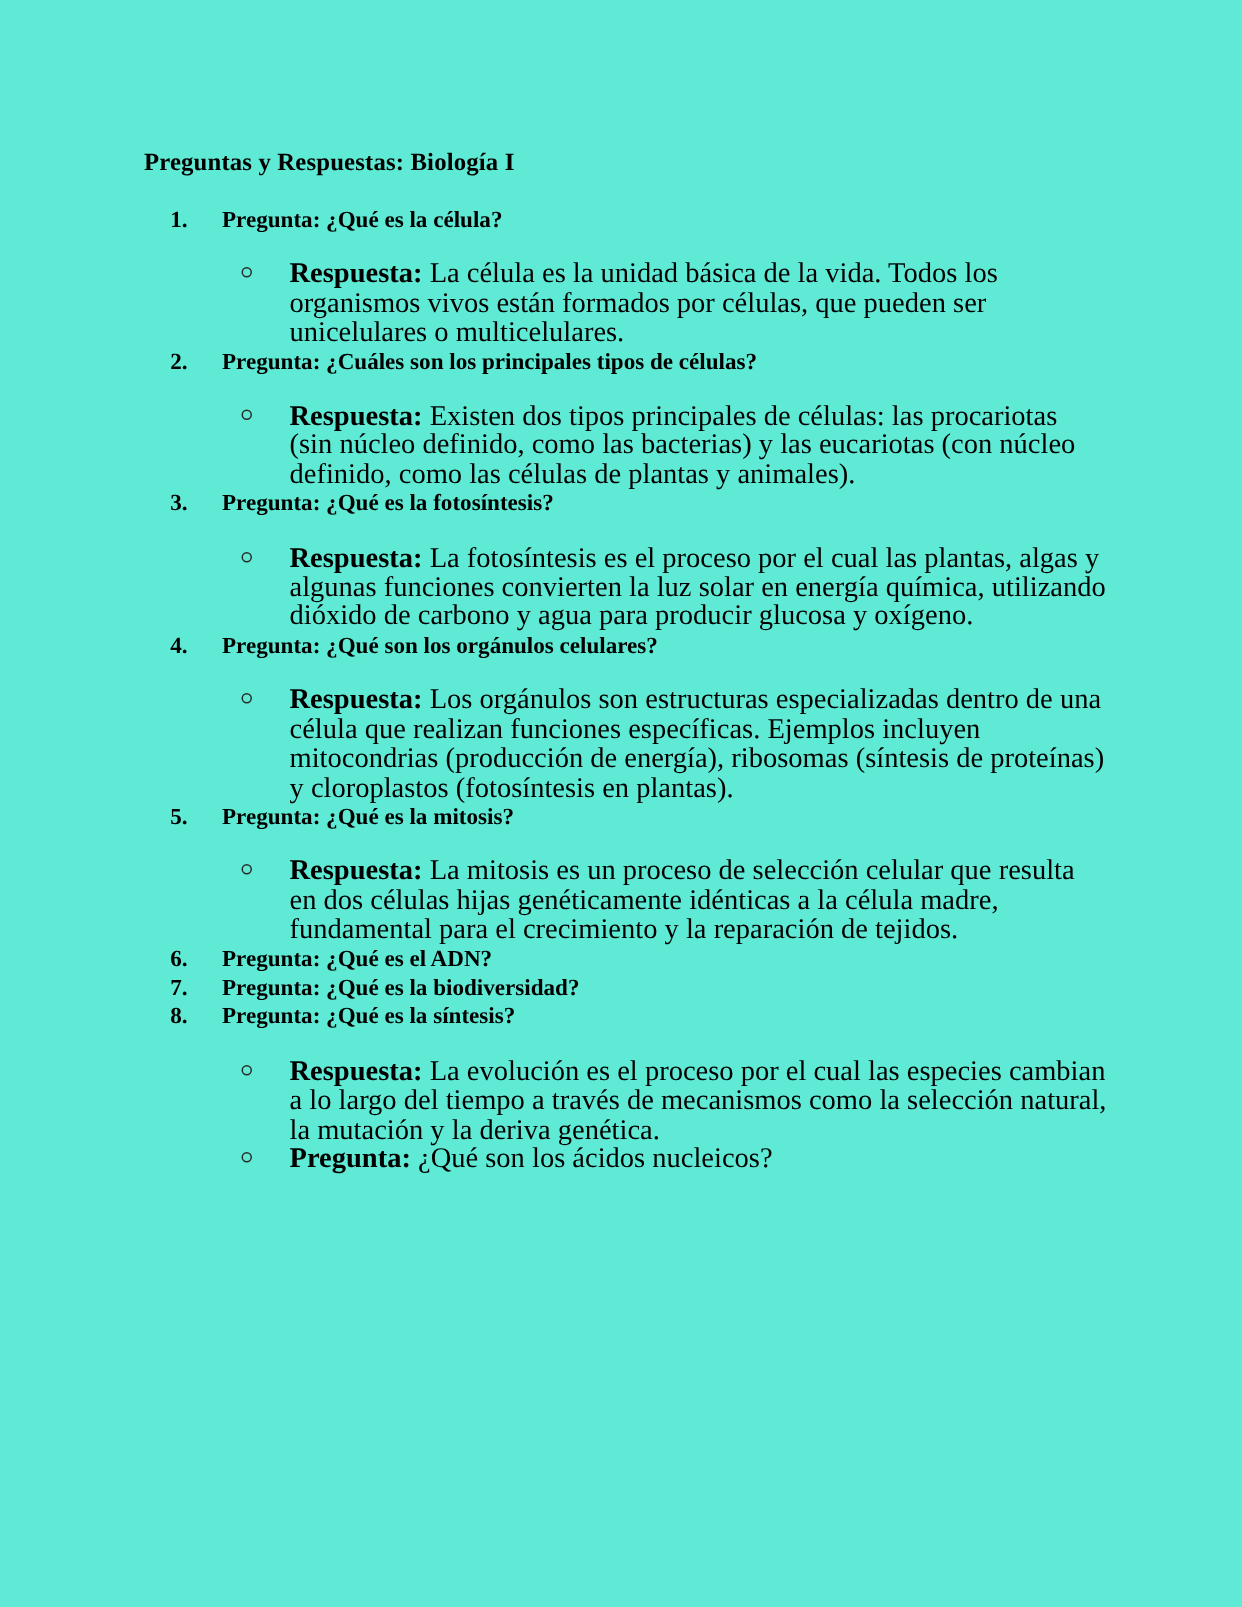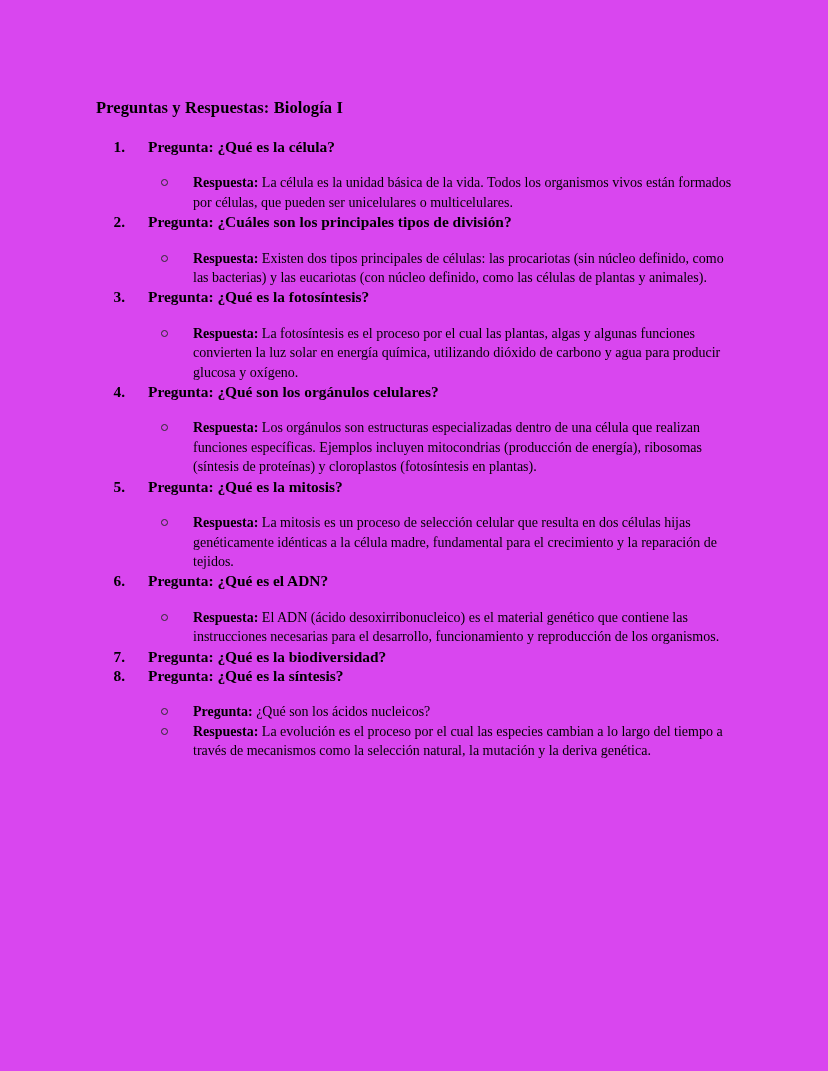--- a/index.html
+++ b/index.html
@@ -15,21 +15,21 @@
     color: #000000;
     -webkit-font-smoothing: antialiased;
   }
 
   .page {
     position: absolute;
     left: 0;
     top: 0;
     width: 828px;
     height: 1071px;
-    background: #d946ef;
+    background: #5eead4;
     overflow: hidden;
   }
 
   .doc-title {
     position: absolute;
     left: 96px;
     top: 98px;
     font-size: 16.5px;
     font-weight: bold;
     letter-spacing: 0.1px;
@@ -80,21 +80,21 @@
 
   
   .sub-block {
     margin-top: 17px;
   }
 
   .sub-item {
     position: relative;
     padding-left: 193px;
     padding-right: 90px;
-    font-size: 14px;
+    font-size: 19px;
     line-height: 19.4px;
     text-align: left;
   }
 
   .sub-bullet {
     position: absolute;
     left: 161px;
     top: 0;
     width: 12px;
     font-size: 13px;
@@ -140,21 +140,21 @@
   <div class="doc-title">Preguntas y Respuestas: Biología I</div>
 
   <div class="qa-list">
       <div class="qa-item">
         <div class="question-line"><span class="q-number">1.</span><span class="q-label">Pregunta:</span><span class="q-text"> ¿Qué es la célula?</span></div>
         <div class="sub-block">
           <div class="sub-item"><span class="sub-bullet"><span class="ring"></span></span><span class="sub-label">Respuesta:</span><span class="sub-text"> La célula es la unidad básica de la vida. Todos los organismos vivos están formados por células, que pueden ser unicelulares o multicelulares.</span></div>
         </div>
       </div>
       <div class="qa-item">
-        <div class="question-line"><span class="q-number">2.</span><span class="q-label">Pregunta:</span><span class="q-text"> ¿Cuáles son los principales tipos de división?</span></div>
+        <div class="question-line"><span class="q-number">2.</span><span class="q-label">Pregunta:</span><span class="q-text"> ¿Cuáles son los principales tipos de células?</span></div>
         <div class="sub-block">
           <div class="sub-item"><span class="sub-bullet"><span class="ring"></span></span><span class="sub-label">Respuesta:</span><span class="sub-text"> Existen dos tipos principales de células: las procariotas (sin núcleo definido, como las bacterias) y las eucariotas (con núcleo definido, como las células de plantas y animales).</span></div>
         </div>
       </div>
       <div class="qa-item">
         <div class="question-line"><span class="q-number">3.</span><span class="q-label">Pregunta:</span><span class="q-text"> ¿Qué es la fotosíntesis?</span></div>
         <div class="sub-block">
           <div class="sub-item"><span class="sub-bullet"><span class="ring"></span></span><span class="sub-label">Respuesta:</span><span class="sub-text"> La fotosíntesis es el proceso por el cual las plantas, algas y algunas funciones convierten la luz solar en energía química, utilizando dióxido de carbono y agua para producir glucosa y oxígeno.</span></div>
         </div>
       </div>
@@ -165,29 +165,26 @@
         </div>
       </div>
       <div class="qa-item">
         <div class="question-line"><span class="q-number">5.</span><span class="q-label">Pregunta:</span><span class="q-text"> ¿Qué es la mitosis?</span></div>
         <div class="sub-block">
           <div class="sub-item"><span class="sub-bullet"><span class="ring"></span></span><span class="sub-label">Respuesta:</span><span class="sub-text"> La mitosis es un proceso de selección celular que resulta en dos células hijas genéticamente idénticas a la célula madre, fundamental para el crecimiento y la reparación de tejidos.</span></div>
         </div>
       </div>
       <div class="qa-item">
         <div class="question-line"><span class="q-number">6.</span><span class="q-label">Pregunta:</span><span class="q-text"> ¿Qué es el ADN?</span></div>
-        <div class="sub-block">
-          <div class="sub-item"><span class="sub-bullet"><span class="ring"></span></span><span class="sub-label">Respuesta:</span><span class="sub-text"> El ADN (ácido desoxirribonucleico) es el material genético que contiene las instrucciones necesarias para el desarrollo, funcionamiento y reproducción de los organismos.</span></div>
-        </div>
       </div>
       <div class="qa-item">
         <div class="question-line"><span class="q-number">7.</span><span class="q-label">Pregunta:</span><span class="q-text"> ¿Qué es la biodiversidad?</span></div>
       </div>
       <div class="qa-item">
         <div class="question-line"><span class="q-number">8.</span><span class="q-label">Pregunta:</span><span class="q-text"> ¿Qué es la síntesis?</span></div>
         <div class="sub-block">
+          <div class="sub-item"><span class="sub-bullet"><span class="ring"></span></span><span class="sub-label">Respuesta:</span><span class="sub-text"> La evolución es el proceso por el cual las especies cambian a lo largo del tiempo a través de mecanismos como la selección natural, la mutación y la deriva genética.</span></div>
           <div class="sub-item"><span class="sub-bullet"><span class="ring"></span></span><span class="sub-label">Pregunta:</span><span class="sub-text"> ¿Qué son los ácidos nucleicos?</span></div>
-          <div class="sub-item"><span class="sub-bullet"><span class="ring"></span></span><span class="sub-label">Respuesta:</span><span class="sub-text"> La evolución es el proceso por el cual las especies cambian a lo largo del tiempo a través de mecanismos como la selección natural, la mutación y la deriva genética.</span></div>
         </div>
       </div>
     </div>
 
 </div>
 
 </body></html>

